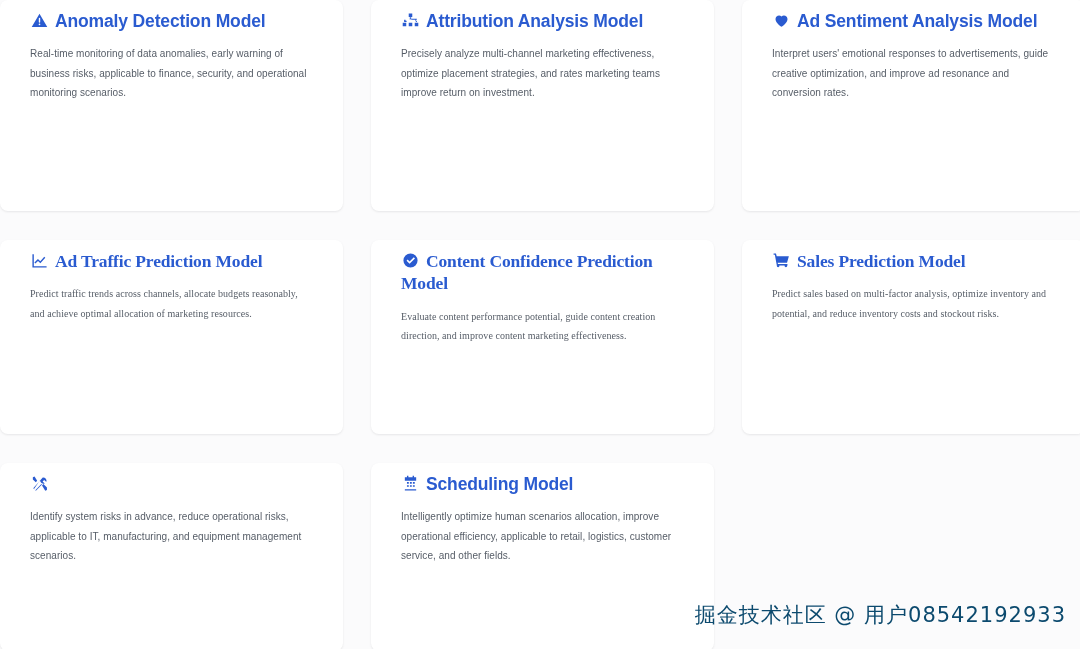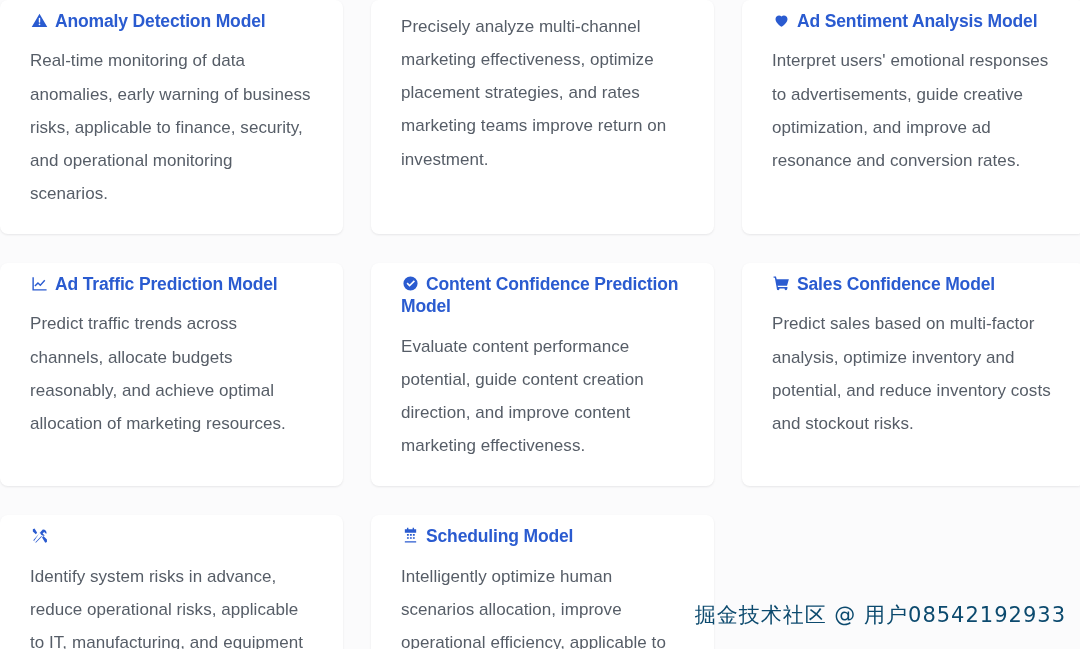--- a/index.html
+++ b/index.html
@@ -30,21 +30,21 @@
 
   .card {
     background: #ffffff;
     border-radius: 8px;
     box-shadow: 0 1px 3px rgba(16, 24, 40, 0.055),
                 0 1px 2px rgba(16, 24, 40, 0.035);
     padding: 10px 30px 24px 30px;
     min-height: 211px;
   }
 
-  .card-row2 { min-height: 194px; }
+  .card-row2 { min-height: 194px; font-family: Liberation Serif, serif; }
   .card-row3 { min-height: 188px; }
 
   .card-title {
     color: #2a5bd0;
     font-size: 17.5px;
     font-weight: bold;
     line-height: 1.28;
     letter-spacing: -0.15px;
     margin-bottom: 12px;
     display: block;
@@ -54,21 +54,21 @@
     display: inline-block;
     vertical-align: -2px;
     margin-right: 6px;
     width: 19px;
     height: 17px;
   }
   .ico svg { display: block; width: 100%; height: 100%; fill: #2a5bd0; }
 
   .card-desc {
     color: #565d67;
-    font-size: 17px;
+    font-size: 10px;
     line-height: 1.95;
     letter-spacing: 0.05px;
   }
 
   .watermark {
     position: absolute;
     right: 14px;
     bottom: 20px;
     font-size: 21px;
     color: #0c4a6e;
@@ -88,20 +88,27 @@
       <span class="ico">
         <svg viewBox="0 0 24 24">
             <path d="M12 2.6 23 21H1L12 2.6zm0 5.4a1 1 0 0 0-1 1v5a1 1 0 0 0 2 0v-5a1 1 0 0 0-1-1zm0 8.2a1.2 1.2 0 1 0 0 2.4 1.2 1.2 0 0 0 0-2.4z"></path>
           </svg>
       </span><span>Anomaly Detection Model</span>
     </div>
     <div class="card-desc">Real-time monitoring of data anomalies, early warning of business risks, applicable to finance, security, and operational monitoring scenarios.</div>
   </div>
 
   <div class="card">
+    <div class="card-title">
+      <span class="ico">
+        <svg viewBox="0 0 24 24">
+            <path d="M9.5 2h5v5h-5V2zM11 7.5h2V11h6.5v3H21v-1.5h-2.5V11H21V9.5h-9v1.5H5v1.5h1.5V14H3v-3h8V7.5zM1 15h5v5H1v-5zm8.5 0h5v5h-5v-5zm8.5 0h5v5h-5v-5z"></path>
+          </svg>
+      </span><span>Attribution Analysis Model</span>
+    </div>
     <div class="card-desc">Precisely analyze multi-channel marketing effectiveness, optimize placement strategies, and rates marketing teams improve return on investment.</div>
   </div>
 
   <div class="card">
     <div class="card-title">
       <span class="ico">
         <svg viewBox="0 0 24 24">
             <path d="M12 21s-8.5-5.3-8.5-11A5 5 0 0 1 12 6.5 5 5 0 0 1 20.5 10c0 5.7-8.5 11-8.5 11z"></path>
           </svg>
       </span><span>Ad Sentiment Analysis Model</span>
@@ -130,21 +137,21 @@
     </div>
     <div class="card-desc">Evaluate content performance potential, guide content creation direction, and improve content marketing effectiveness.</div>
   </div>
 
   <div class="card card-row2">
     <div class="card-title">
       <span class="ico">
         <svg viewBox="0 0 24 24">
             <path d="M0.8 2h3.4l1 4h17.2l-2.6 9.2H6.6l.4 1.8h13.4v2H5.4L2.6 4H0.8V2zm6.4 15.6a1.9 1.9 0 1 1 0 3.8 1.9 1.9 0 0 1 0-3.8zm11 0a1.9 1.9 0 1 1 0 3.8 1.9 1.9 0 0 1 0-3.8z"></path>
           </svg>
-      </span><span>Sales Confidence Model</span>
+      </span><span>Sales Prediction Model</span>
     </div>
     <div class="card-desc">Predict sales based on multi-factor analysis, optimize inventory and potential, and reduce inventory costs and stockout risks.</div>
   </div>
 
   <div class="card card-row3">
     <div class="card-title">
       <span class="ico">
         <svg viewBox="0 0 24 24">
             <path d="M2.6 3.2 5 2l3.7 6.2-1.9 1.9L2.6 6.3V3.2zm14 .2a4.8 4.8 0 0 1 5 6.5l-3-3-2.2 2.2 3 3a4.8 4.8 0 0 1-6.4-5.1L4.2 19.6l1.9 1.9 8.6-8.8.8.8-8.6 8.8-3.7-3.7L16.6 3.4zm-1 11.3 1.9-1.9 5 5V21l-2.4 1.2-4.5-7.5z"></path>
           </svg>

